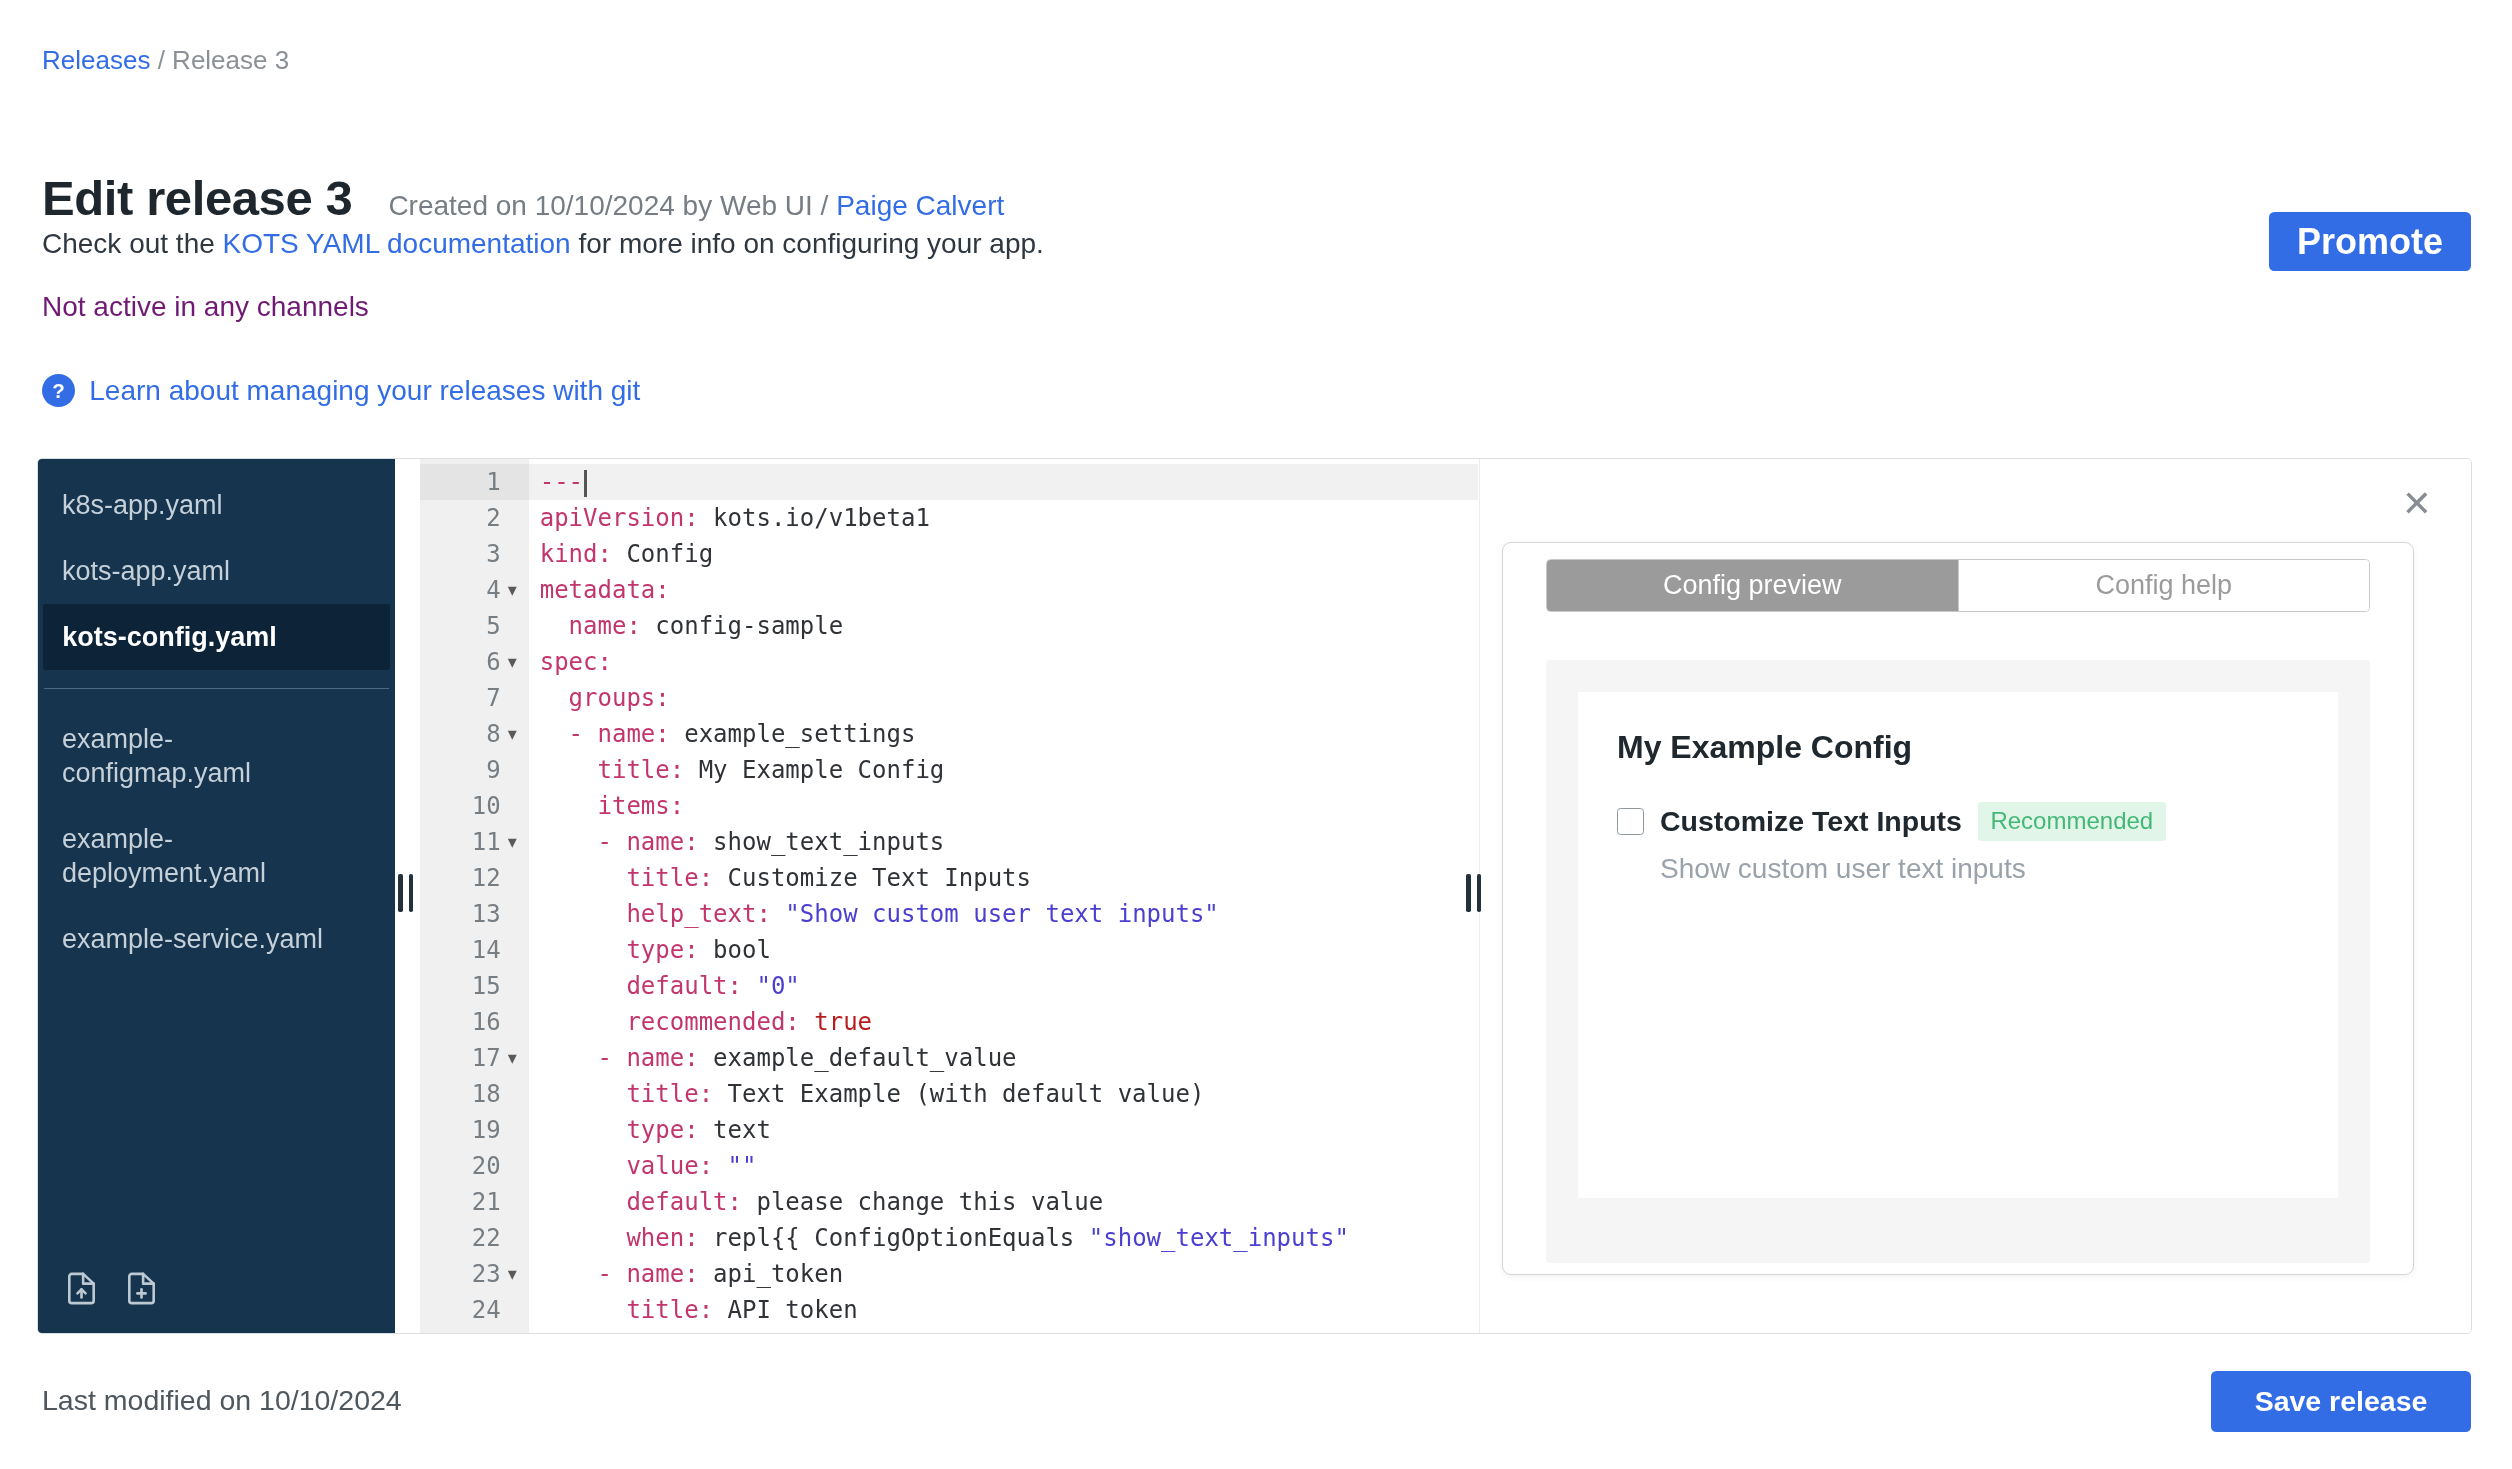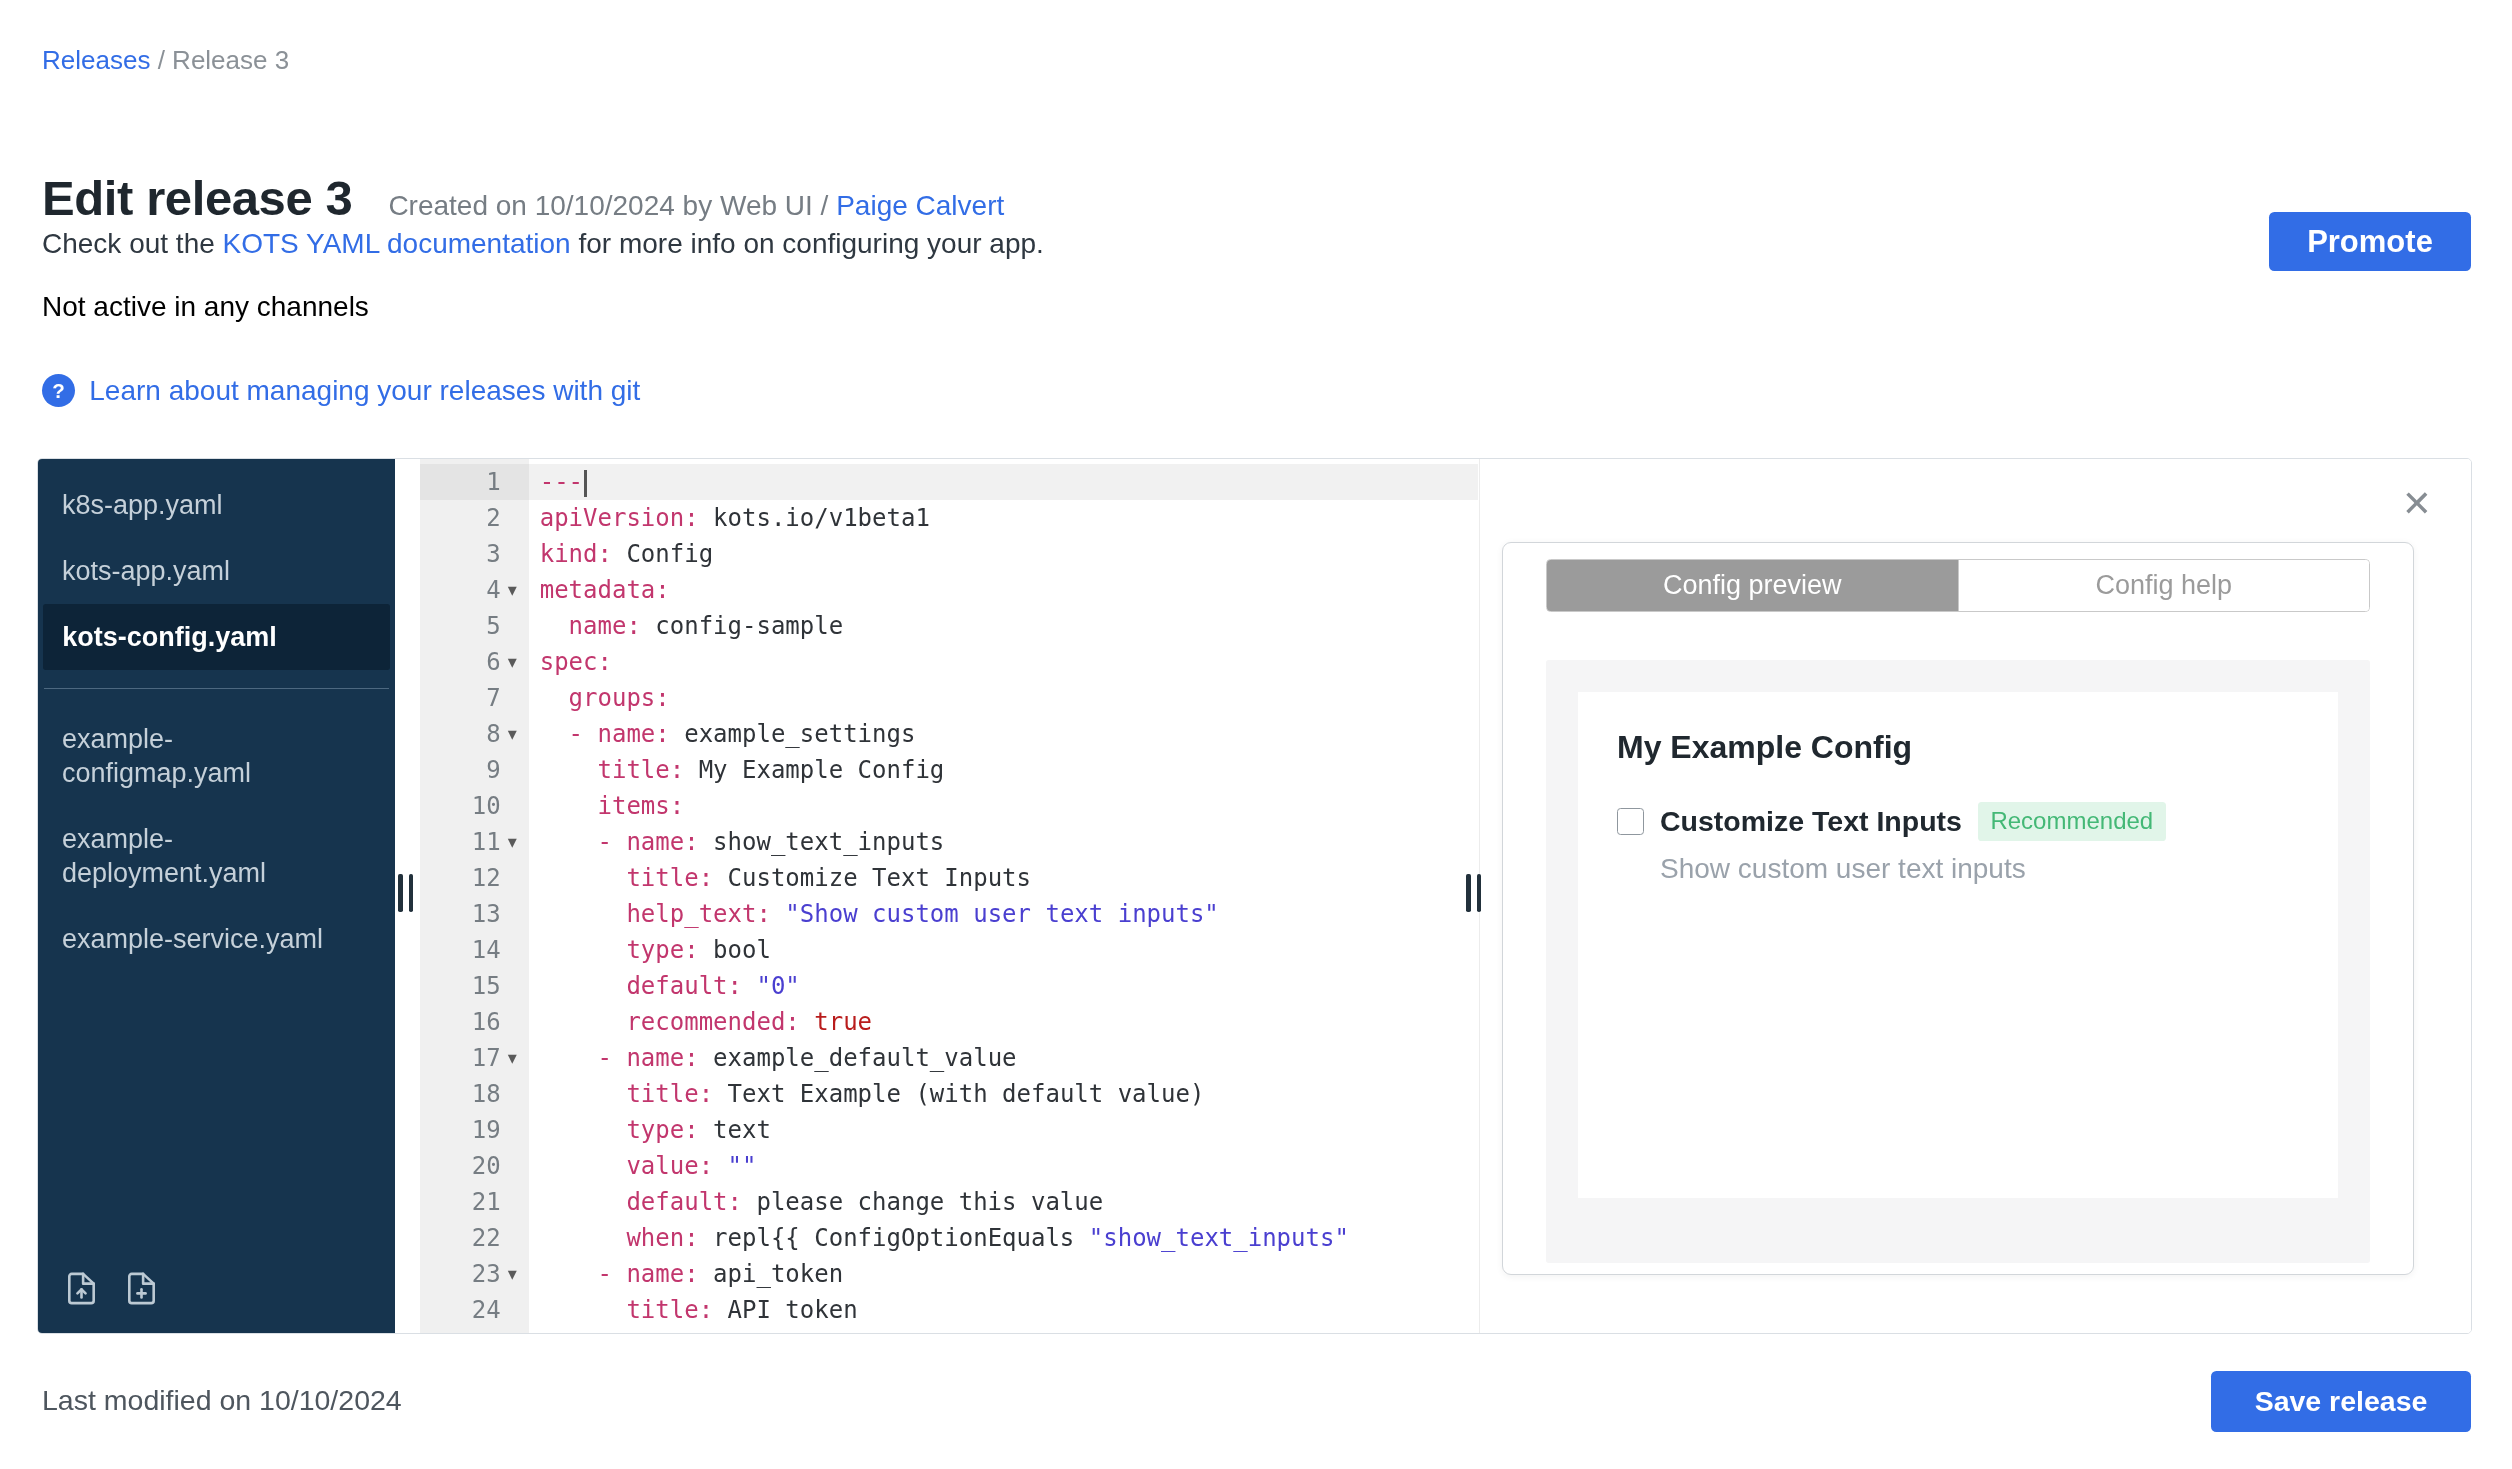--- a/index.html
+++ b/index.html
@@ -10,27 +10,27 @@
   .link { color:#326de6; cursor:pointer; text-decoration:none; }
 
   .breadcrumb { position:absolute; left:42px; top:45px; font-size:26px; color:#8b9197; }
   .breadcrumb .crumb-sep, .breadcrumb .crumb-cur { color:#8b9197; }
 
   .title-row { position:absolute; left:42px; top:130px; display:flex; align-items:baseline; gap:36px;margin-top:40px; }
   h1 { font-size:49px; font-weight:700; color:#1f272e; letter-spacing:-0.4px; }
   .created { font-size:28px; color:#767d84; }
 
   .doc-line { position:absolute; left:42px; top:228px; font-size:28px; color:#2f3841; }
-  .channel-status { position:absolute; left:42px; top:291px; font-size:28px; color:#000000; }
+  .channel-status { position:absolute; left:42px; top:291px; font-size:28px; color:#701a75; }
 
   .git-help { position:absolute; left:42px; top:374px; display:flex; align-items:center; gap:14.3px; font-size:28px; cursor:pointer; }
   .q-icon { width:33px; height:33px; border-radius:50%; background:#326de6; color:#fff; font-size:20.5px; font-weight:bold; display:flex; align-items:center; justify-content:center; }
 
   .btn { border:none; border-radius:5.3px; background:#326de6; color:#fff; font-weight:700; font-family:inherit; cursor:pointer; }
-  .promote { position:absolute; top:212px; right:41px; width:202px; height:59px; font-size:31px; }
+  .promote { position:absolute; top:212px; right:41px; width:202px; height:59px; font-size:36px; }
   .save { position:absolute; top:1371px; right:41px; width:260px; height:61px; font-size:28.5px; }
   .last-modified { position:absolute; left:42px; top:1384px; font-size:28.5px; color:#4e565e; }
 
   
   .shell { position:absolute; left:37px; top:458px; width:2435px; height:876px; border:0.9px solid #dadfe4; border-radius:5px; overflow:hidden; background:#fff; }
 
   .file-tree { position:absolute; left:0; top:0; bottom:0; width:357px; background:#16344e; display:flex; flex-direction:column; padding:12.5px 0 25px; }
   .file-item { padding:16px 48px 16px 24px; font-size:27px; line-height:34px; color:#c5d0d9; cursor:pointer; }
   .file-item span { display:inline-block; max-width:285px; }
   .file-item.active { background:#0d2438; margin:0 5.3px; padding:16px 43px 16px 19px; border-radius:2.7px; color:#ffffff; font-weight:700; }

